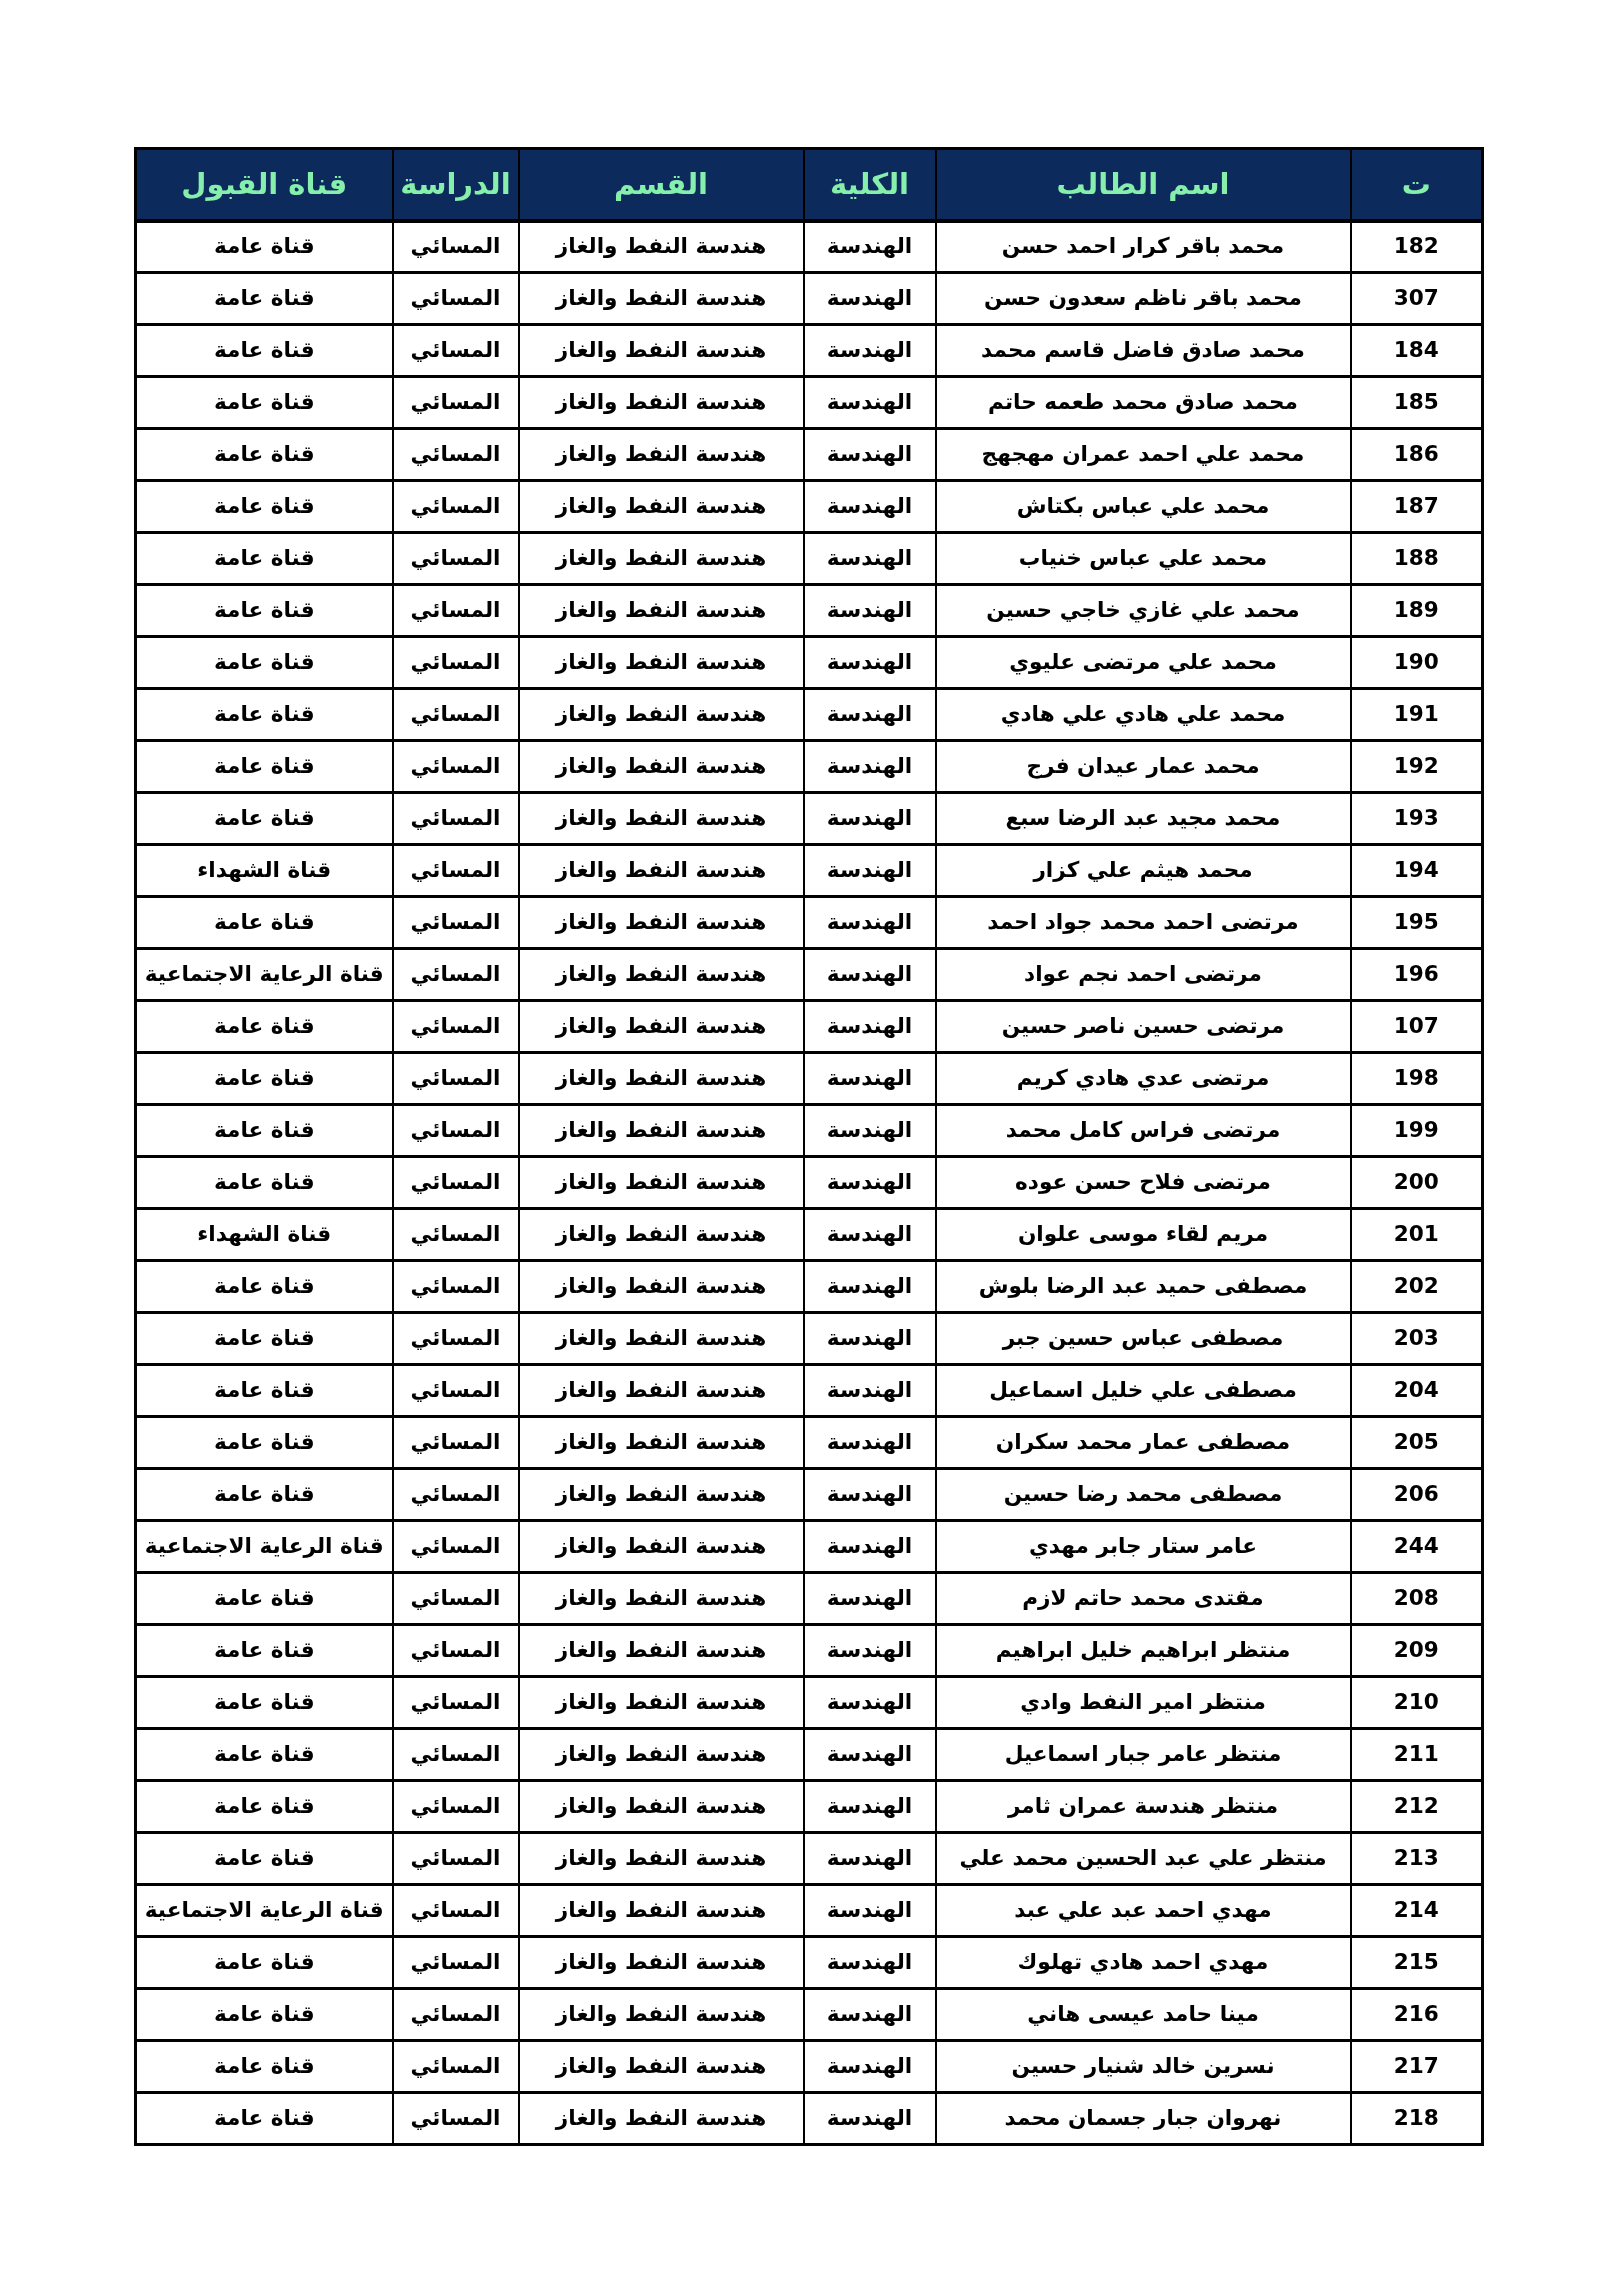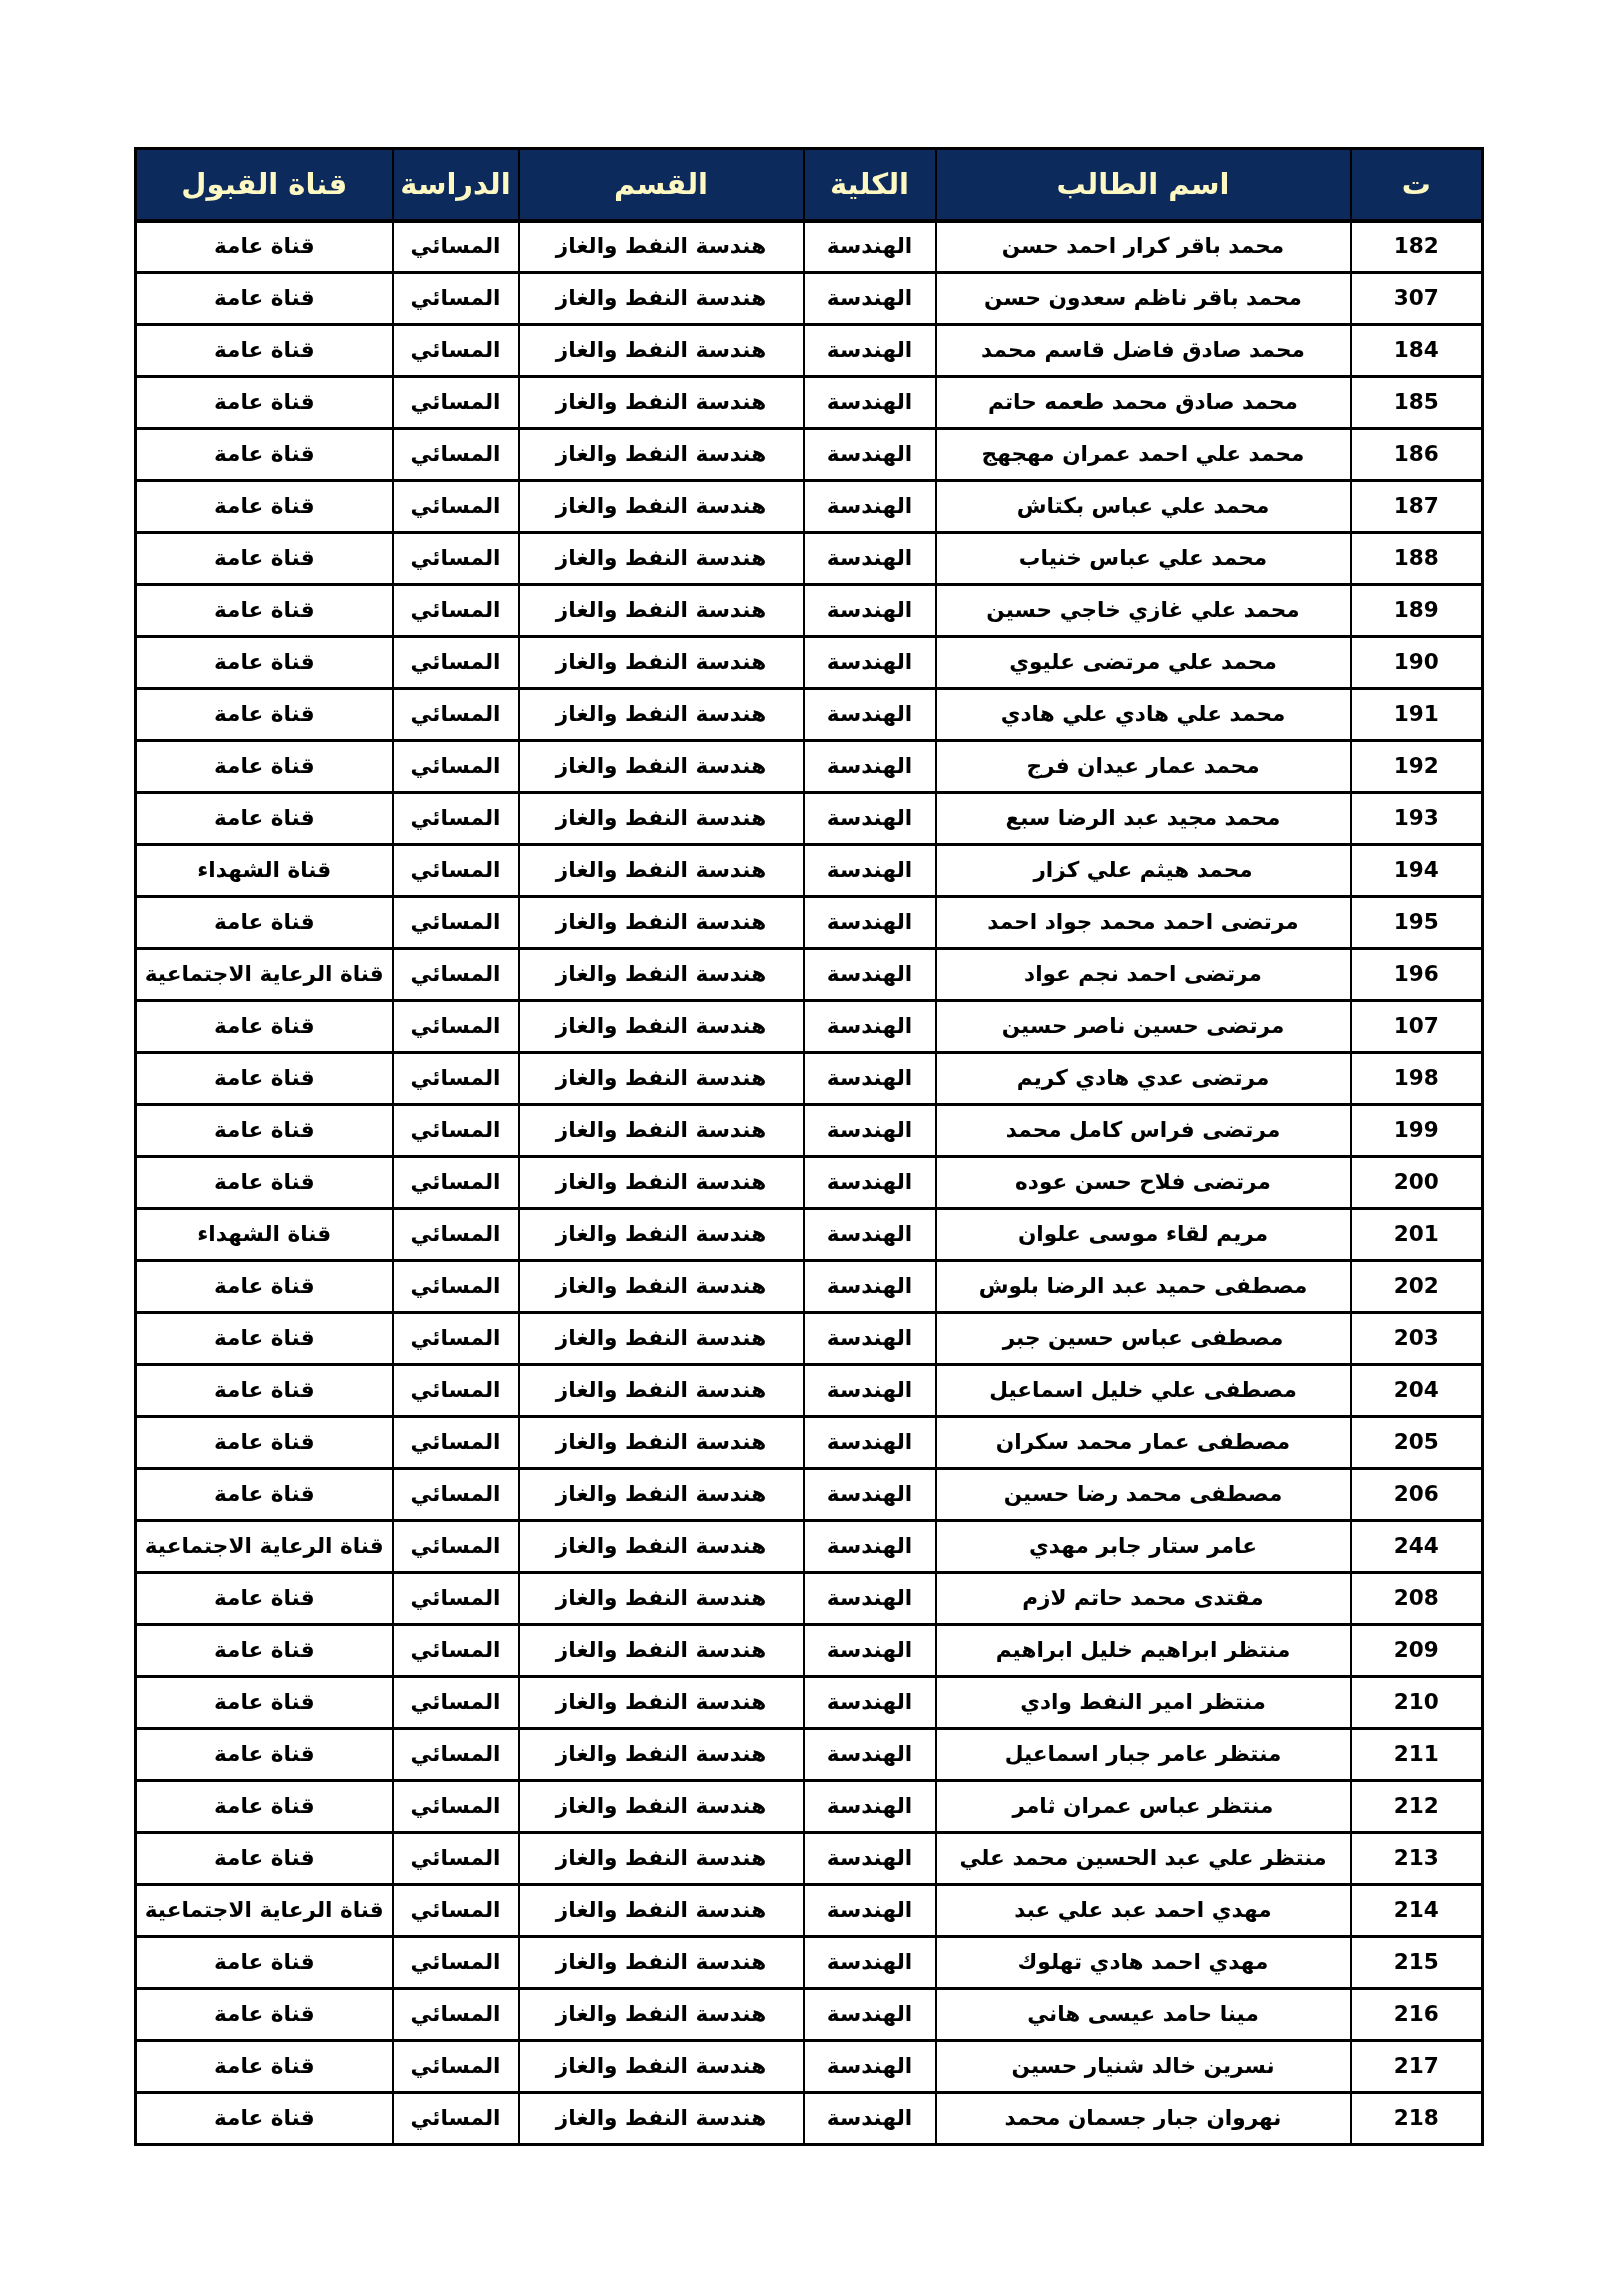--- a/index.html
+++ b/index.html
@@ -34,21 +34,21 @@
     border-right: 2px solid #000000;
     border-top: 3.3px solid #000000;
     border-bottom: 3.3px solid #000000;
     text-align: center;
     vertical-align: middle;
     overflow: hidden;
   }
   thead th {
     height: 72px;
     background: #0d2a5d;
-    color: #fef9c3;
+    color: #86efac;
     font-size: 29px;
     font-weight: bold;
     border-bottom-width: 4.6px;
   }
   tbody td {
     height: 52px;
     background: #ffffff;
     color: #000000;
     font-size: 21.6px;
     font-weight: bold;
@@ -315,21 +315,21 @@
         <tr>
           <td>211</td>
           <td>منتظر عامر جبار اسماعيل</td>
           <td>الهندسة</td>
           <td>هندسة النفط والغاز</td>
           <td>المسائي</td>
           <td>قناة عامة</td>
         </tr>
         <tr>
           <td>212</td>
-          <td>منتظر عباس عمران ثامر</td>
+          <td>منتظر هندسة عمران ثامر</td>
           <td>الهندسة</td>
           <td>هندسة النفط والغاز</td>
           <td>المسائي</td>
           <td>قناة عامة</td>
         </tr>
         <tr>
           <td>213</td>
           <td>منتظر علي عبد الحسين محمد علي</td>
           <td>الهندسة</td>
           <td>هندسة النفط والغاز</td>

